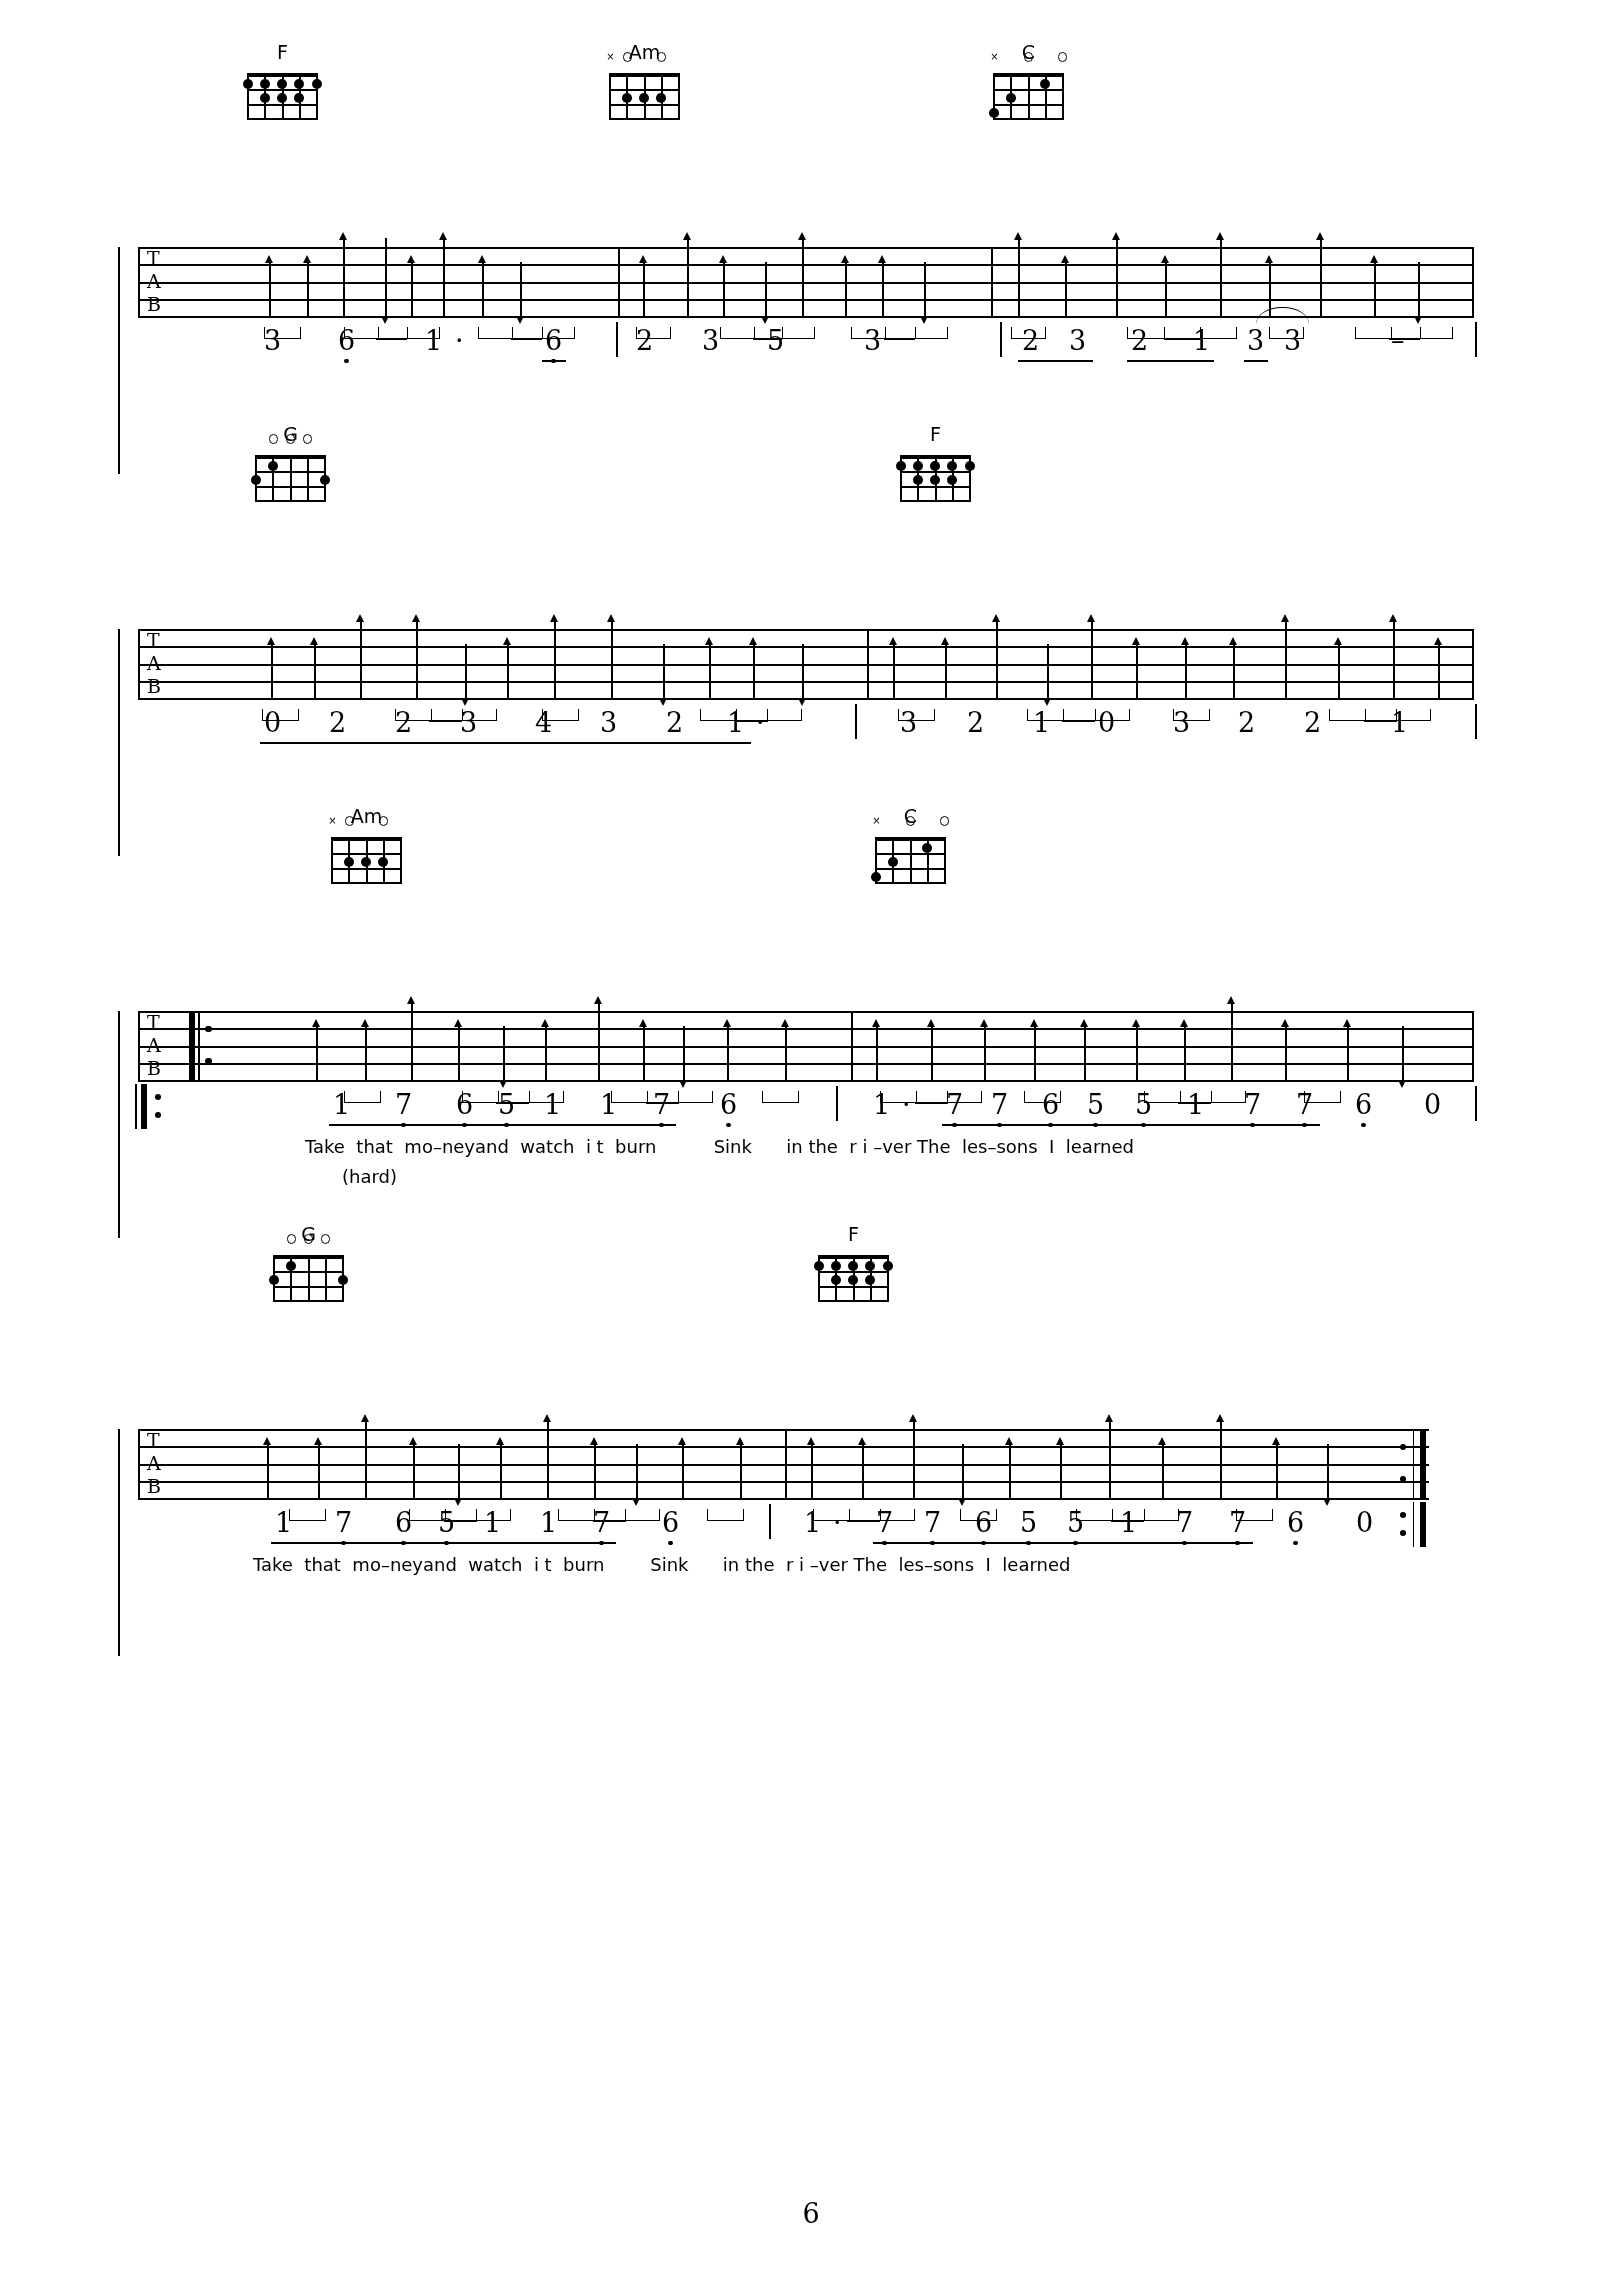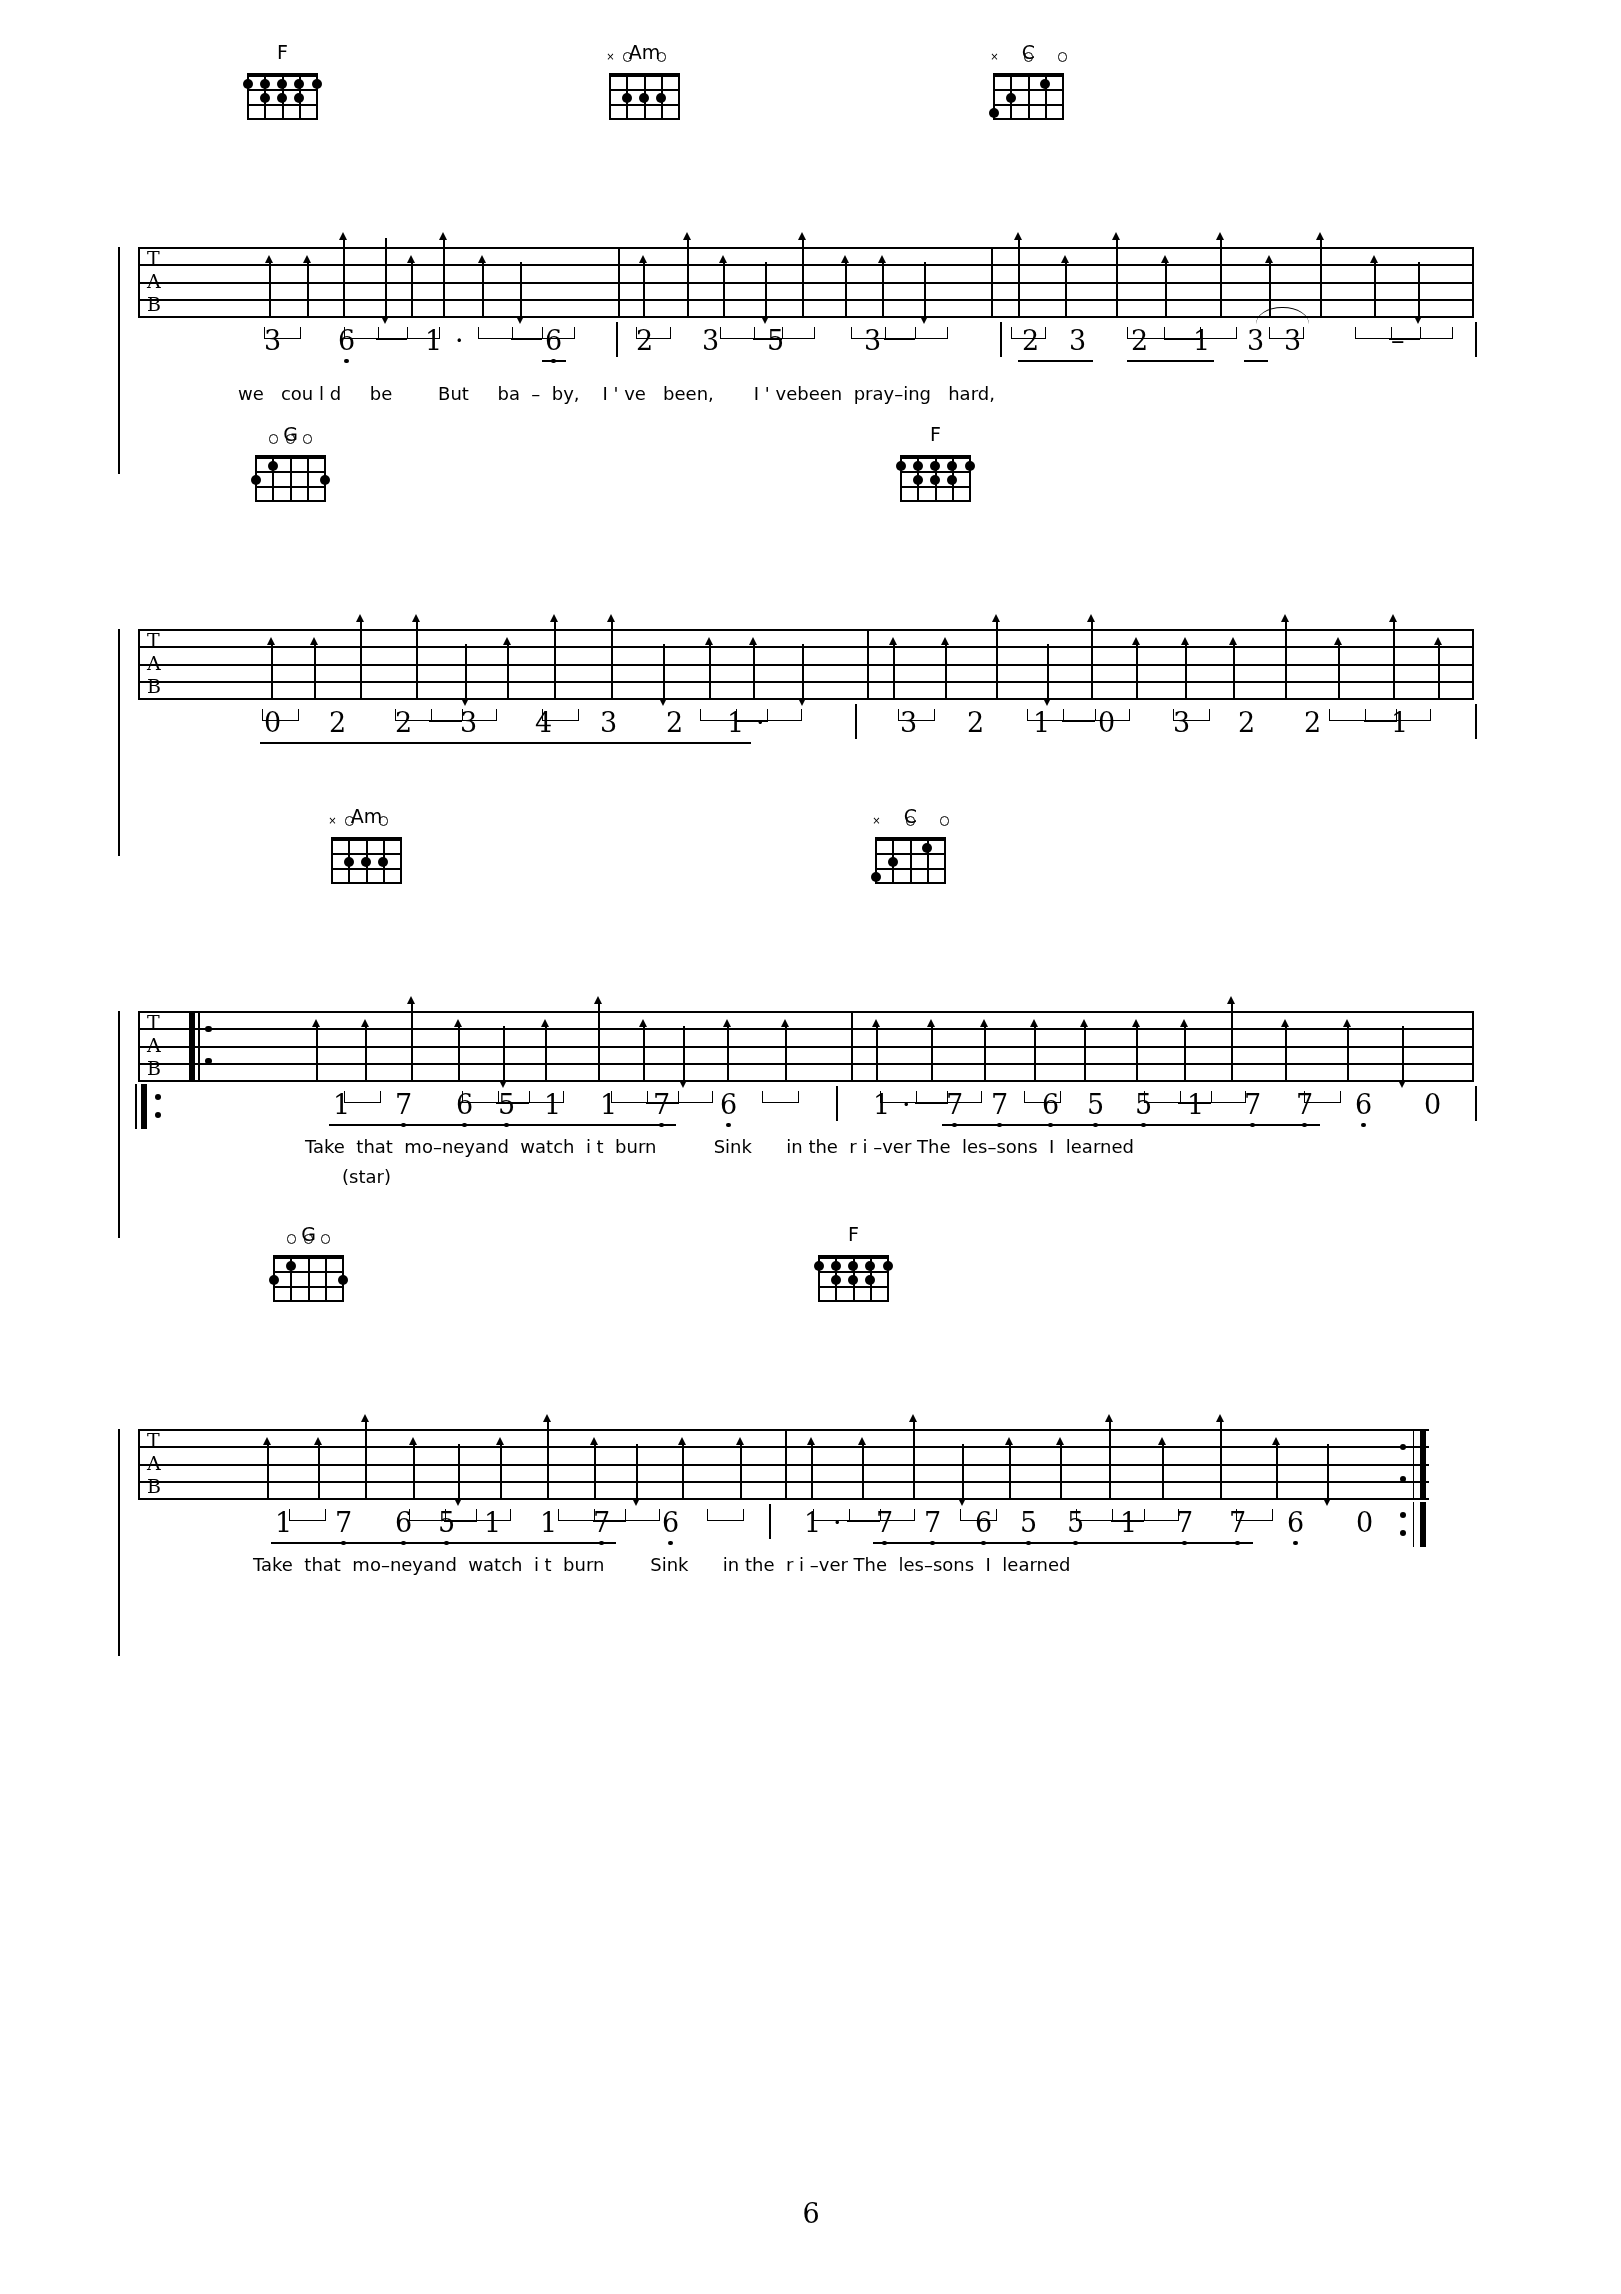--- a/index.html
+++ b/index.html
@@ -409,21 +409,20 @@
       <div class="num" style="left:1131px; top:0;"><span>2</span></div>
       <div class="num" style="left:1193px; top:0;"><span>1</span></div>
       <div class="underline1" style="left:1127px; top:33px; width:87px;"></div>
       <div class="num" style="left:1247px; top:0;"><span>3</span></div>
       <div class="underline1" style="left:1244px; top:33px; width:23.6px;"></div>
       <div class="num" style="left:1284px; top:0;"><span>3</span></div>
       <div class="num" style="left:1391px; top:0;"><span>–</span></div>
       <div class="tie" style="left:1256px; top:-20px;"></div>
     </div>
 
-    <div class="lyric" style="left:238px; top:347px;">we   cou l d     be        But     ba  –  by,    I ' ve   been,       I ' vebeen  pray–ing   hard,</div>
   </div>
 
   <div class="system" style="position:absolute; left:0; top:418px;">
     <div class="chords">
       <div class="chord" style="left:255px; top:5.5px;">
         <div class="chord-name">G</div>
         <div class="chord-grid">
           <div class="topbar"></div>
           <div class="vline" style="left:0;"></div>
           <div class="vline" style="left:17.3px;"></div>
@@ -689,21 +688,21 @@
       <div class="num" style="left:1135px; top:0;"><span>5</span><span class="dotd"></span></div>
       <div class="num" style="left:1187px; top:0;"><span>1</span></div>
       <div class="num" style="left:1244px; top:0;"><span>7</span><span class="dotd"></span></div>
       <div class="num" style="left:1296px; top:0;"><span>7</span><span class="dotd"></span></div>
       <div class="underline1" style="left:942px; top:33px; width:378px;"></div>
       <div class="num" style="left:1355px; top:0;"><span>6</span><span class="dotd"></span></div>
       <div class="num" style="left:1424px; top:0;"><span>0</span></div>
     </div>
 
     <div class="lyric" style="left:305px; top:336px;">Take  that  mo–neyand  watch  i t  burn          Sink      in the  r i –ver The  les–sons  I  learned</div>
-    <div class="lyric" style="left:342px; top:366px;">(star)</div>
+    <div class="lyric" style="left:342px; top:366px;">(hard)</div>
   </div>
 
   <div class="system" style="position:absolute; left:0; top:1218px;">
     <div class="chords">
       <div class="chord" style="left:273px; top:5.5px;">
         <div class="chord-name">G</div>
         <div class="chord-grid">
           <div class="topbar"></div>
           <div class="vline" style="left:0;"></div>
           <div class="vline" style="left:17.3px;"></div>

